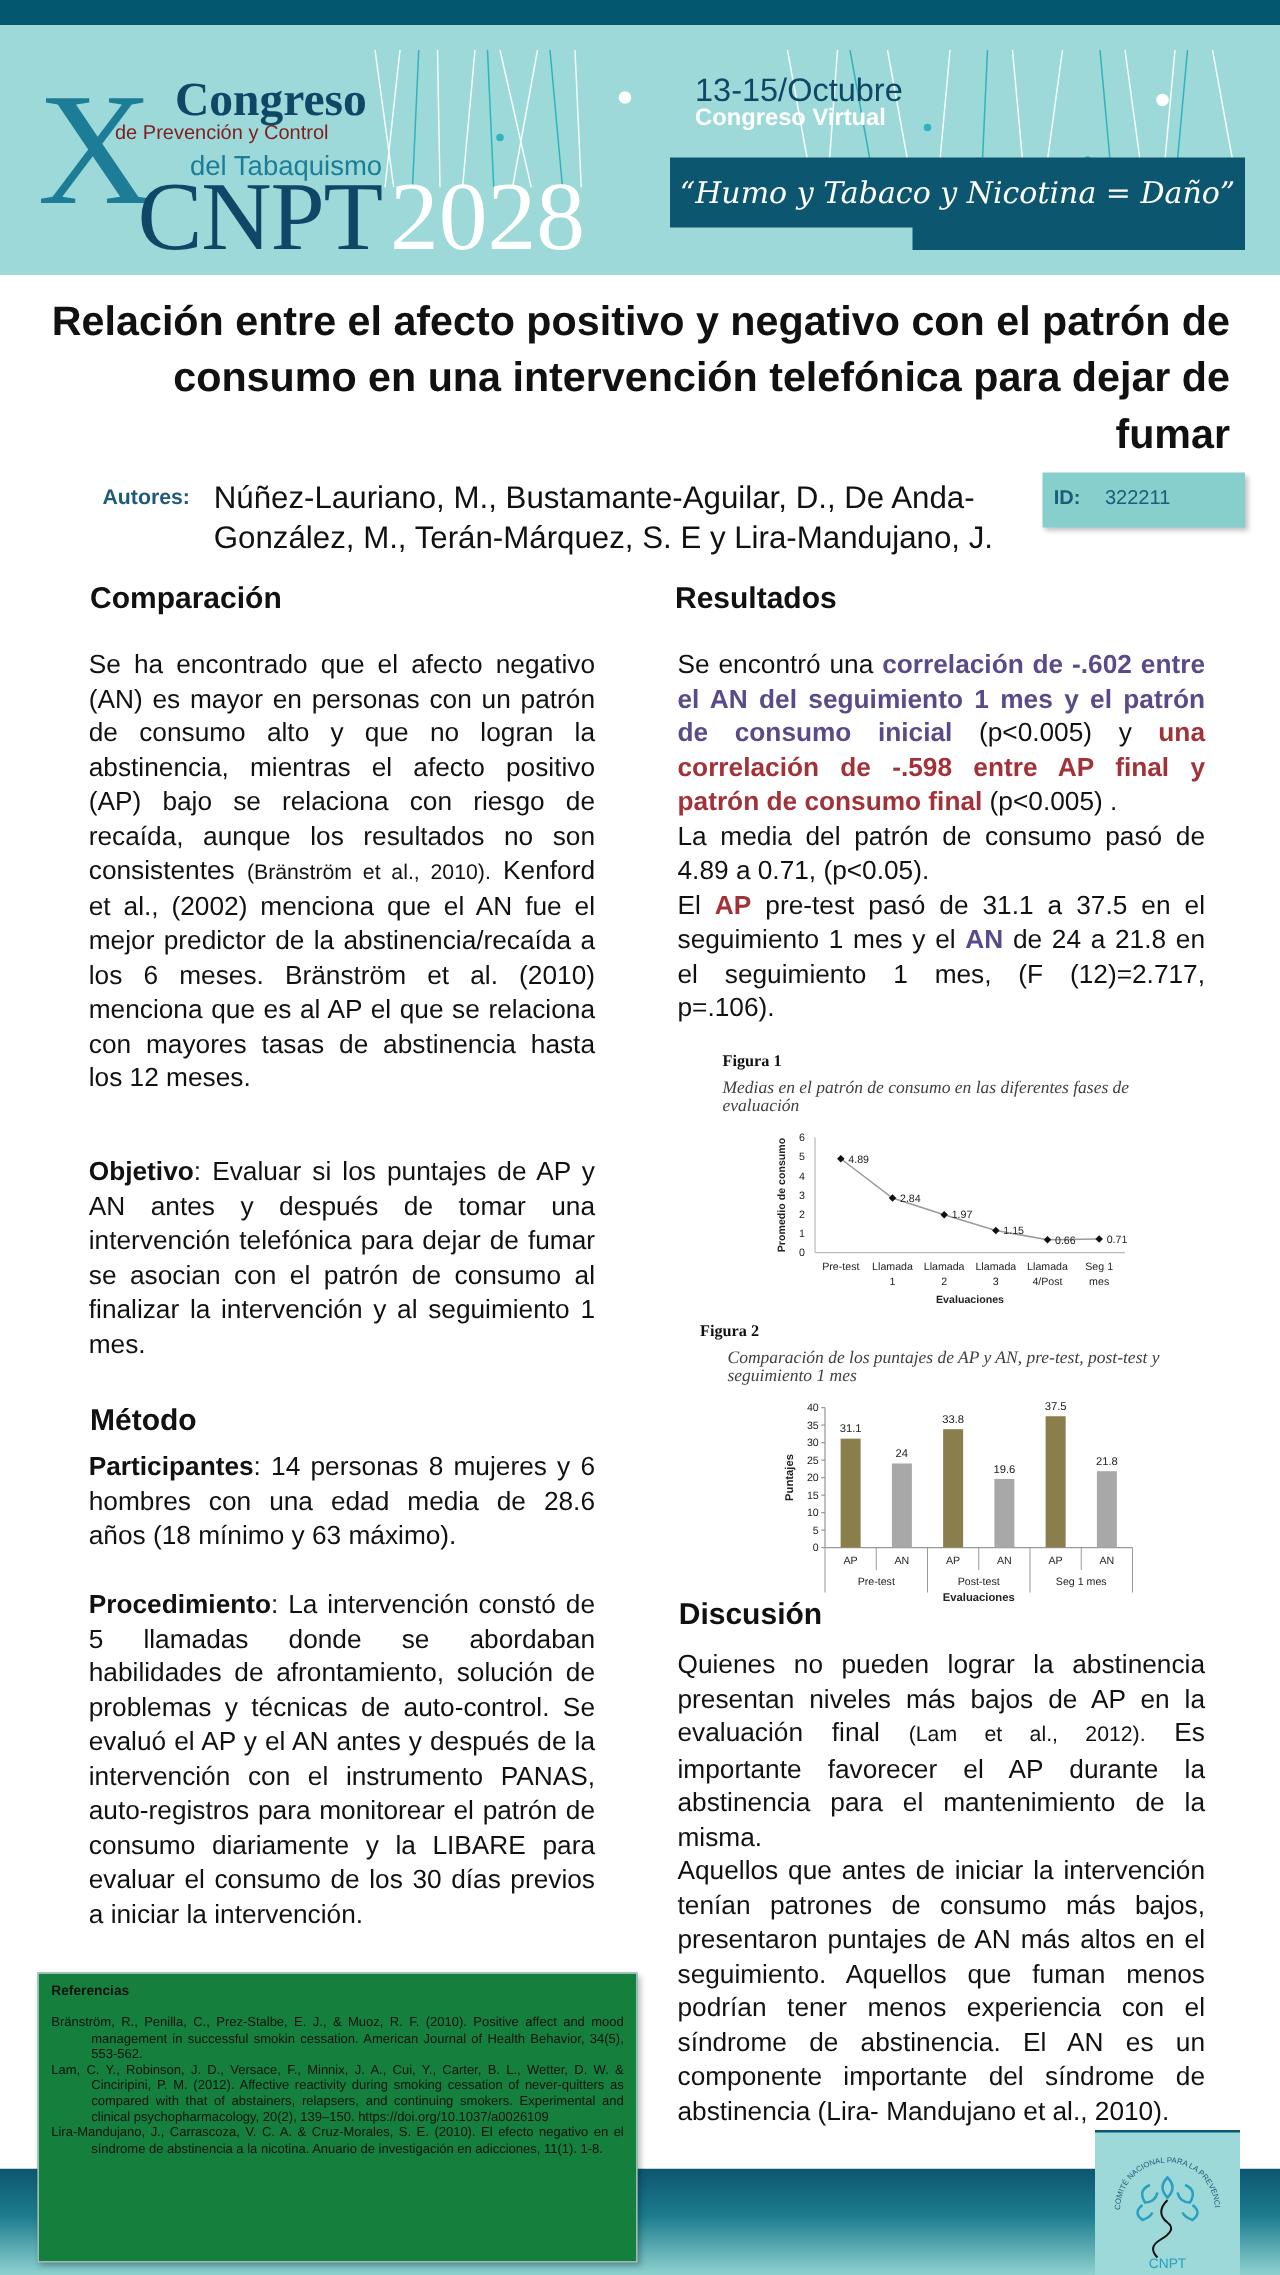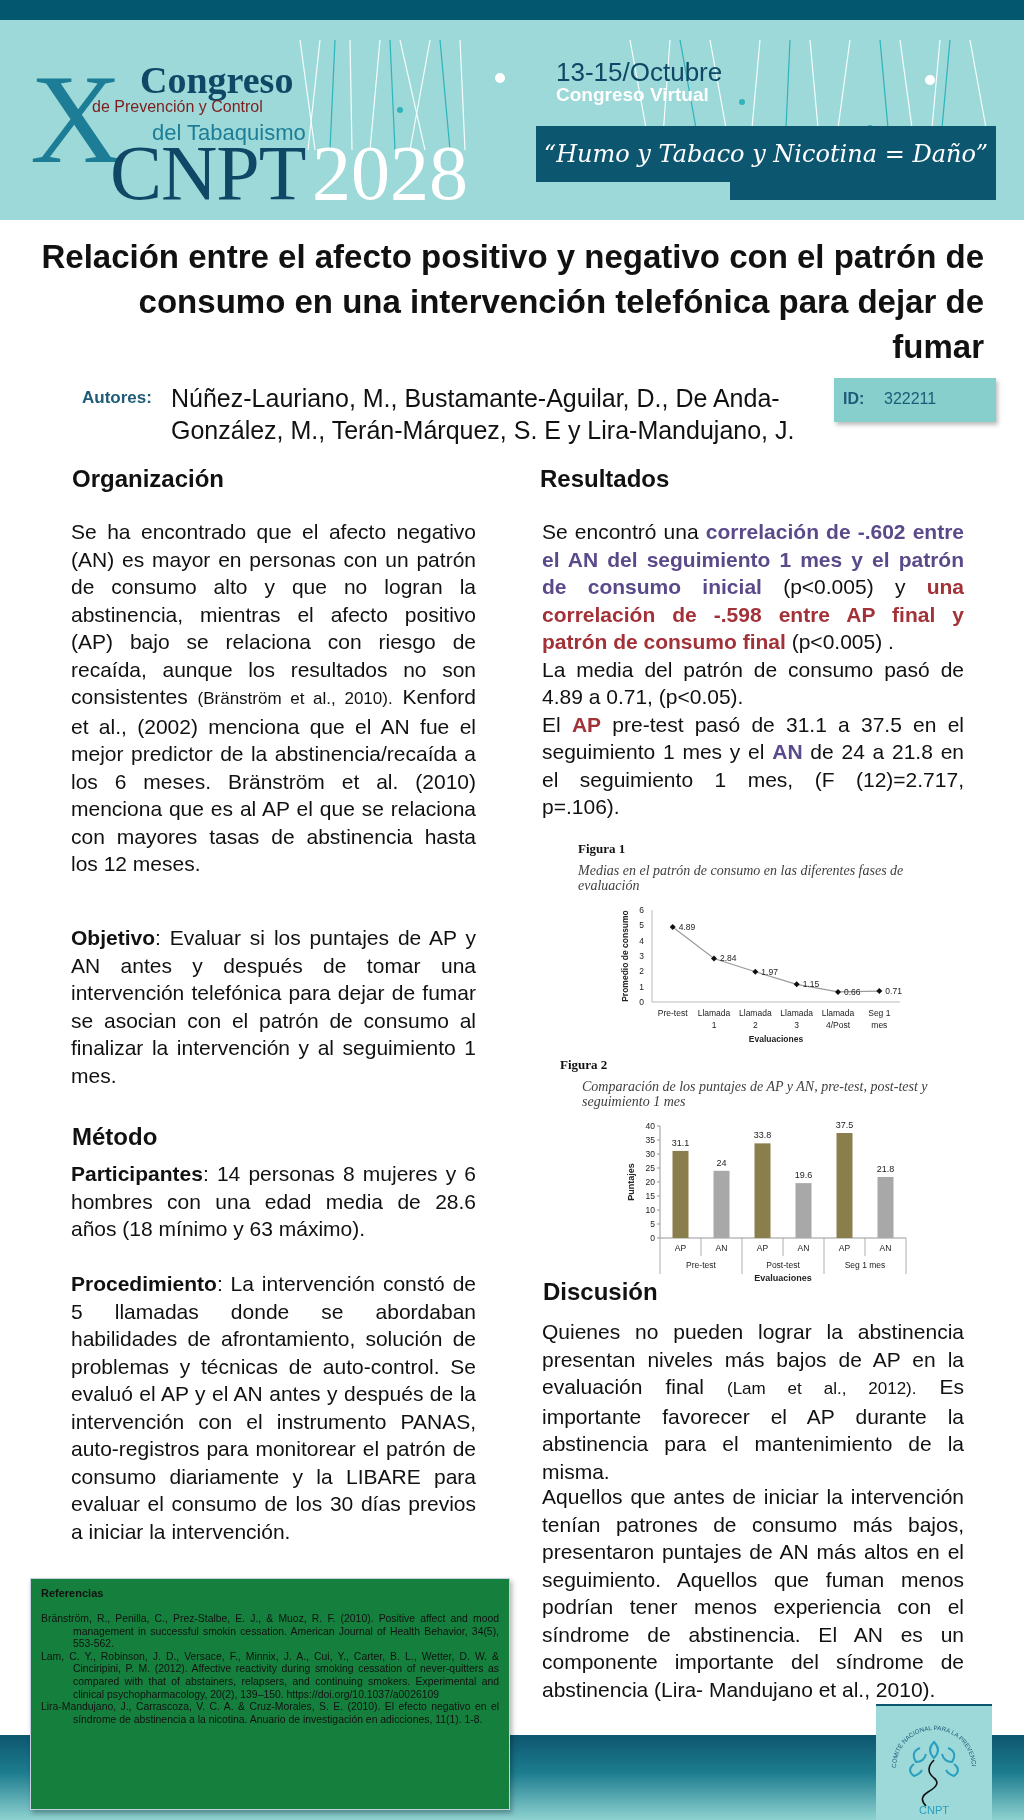--- a/index.html
+++ b/index.html
@@ -105,21 +105,21 @@
   <div class="slogan">“Humo y Tabaco y Nicotina = Daño”</div>
 </div>
 
 <h1 class="title">Relación entre el afecto positivo y negativo con el patrón de consumo en una intervención telefónica para dejar de fumar</h1>
 <div class="authors-label">Autores:</div>
 <div class="authors">Núñez-Lauriano, M., Bustamante-Aguilar, D., De Anda-González, M., Terán-Márquez, S. E y Lira-Mandujano, J.</div>
 <div class="id-box"></div>
 <div class="id-label">ID:</div>
 <div class="id-value">322211</div>
 
-<div class="h2" style="left:72px; top:465px;">Organización</div>
+<div class="h2" style="left:72px; top:465px;">Comparación</div>
 <div class="para" style="left:71px; top:518px; width:405px;"><span>Se ha encontrado que el afecto negativo (AN) es mayor en personas con un patrón de consumo alto y que no logran la abstinencia, mientras el afecto positivo (AP) bajo se relaciona con riesgo de recaída, aunque los resultados no son consistentes </span><span class="small">(Bränström et al., 2010).</span><span> Kenford et al., (2002) menciona que el AN fue el mejor predictor de la abstinencia/recaída a los 6 meses. Bränström et  al. (2010) menciona que es al AP el que se relaciona con mayores tasas de abstinencia hasta los 12 meses.</span></div>
 
 <div class="para" style="left:71px; top:924px; width:405px;"><b>Objetivo</b><span>: Evaluar si los puntajes de AP y AN antes y después de tomar una intervención telefónica para dejar de fumar se asocian con el patrón de consumo al finalizar la intervención y al seguimiento 1 mes.</span></div>
 
 <div class="h2" style="left:72px; top:1123px;">Método</div>
 <div class="para" style="left:71px; top:1160px; width:405px;"><b>Participantes</b><span>: 14 personas 8 mujeres y 6 hombres con una edad media de 28.6 años (18 mínimo y 63 máximo).</span></div>
 <div class="para" style="left:71px; top:1270px; width:405px;"><b>Procedimiento</b><span>: La intervención constó de 5 llamadas donde se abordaban habilidades de afrontamiento, solución de problemas y técnicas de auto-control. Se evaluó el AP y el AN antes y después de la intervención con el instrumento PANAS, auto-registros para monitorear el patrón de consumo diariamente y la LIBARE para evaluar el consumo de los 30 días previos a iniciar la intervención.</span></div>
 
 <div class="h2" style="left:540px; top:465px;">Resultados</div>
 <div class="para" style="left:542px; top:518px; width:422px;"><span>Se encontró una </span><span class="purple">correlación de -.602 entre el AN del seguimiento 1 mes y el patrón de consumo inicial</span><span> (p&lt;0.005) y </span><span class="red">una correlación de -.598 entre AP final y patrón de consumo final</span><span> (p&lt;0.005) .</span><br><span>La media del patrón de consumo pasó de 4.89 a 0.71, (p&lt;0.05).</span><br><span>El </span><span class="red">AP</span><span> pre-test pasó de 31.1 a 37.5 en el seguimiento 1 mes y el </span><span class="purple">AN</span><span> de 24 a 21.8 en el seguimiento 1 mes, (F (12)=2.717, p=.106).</span></div>

